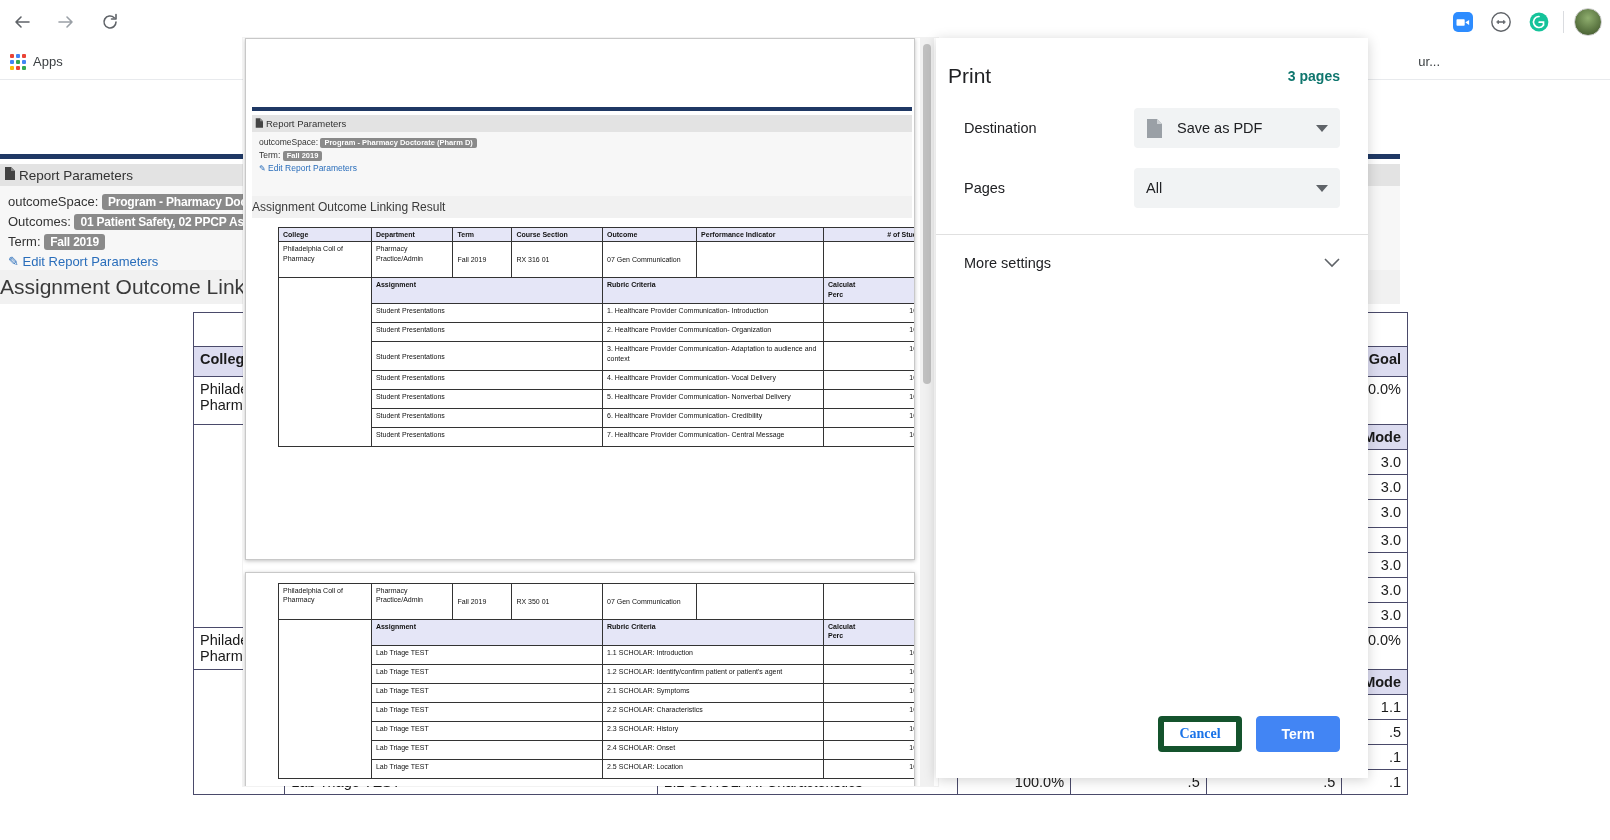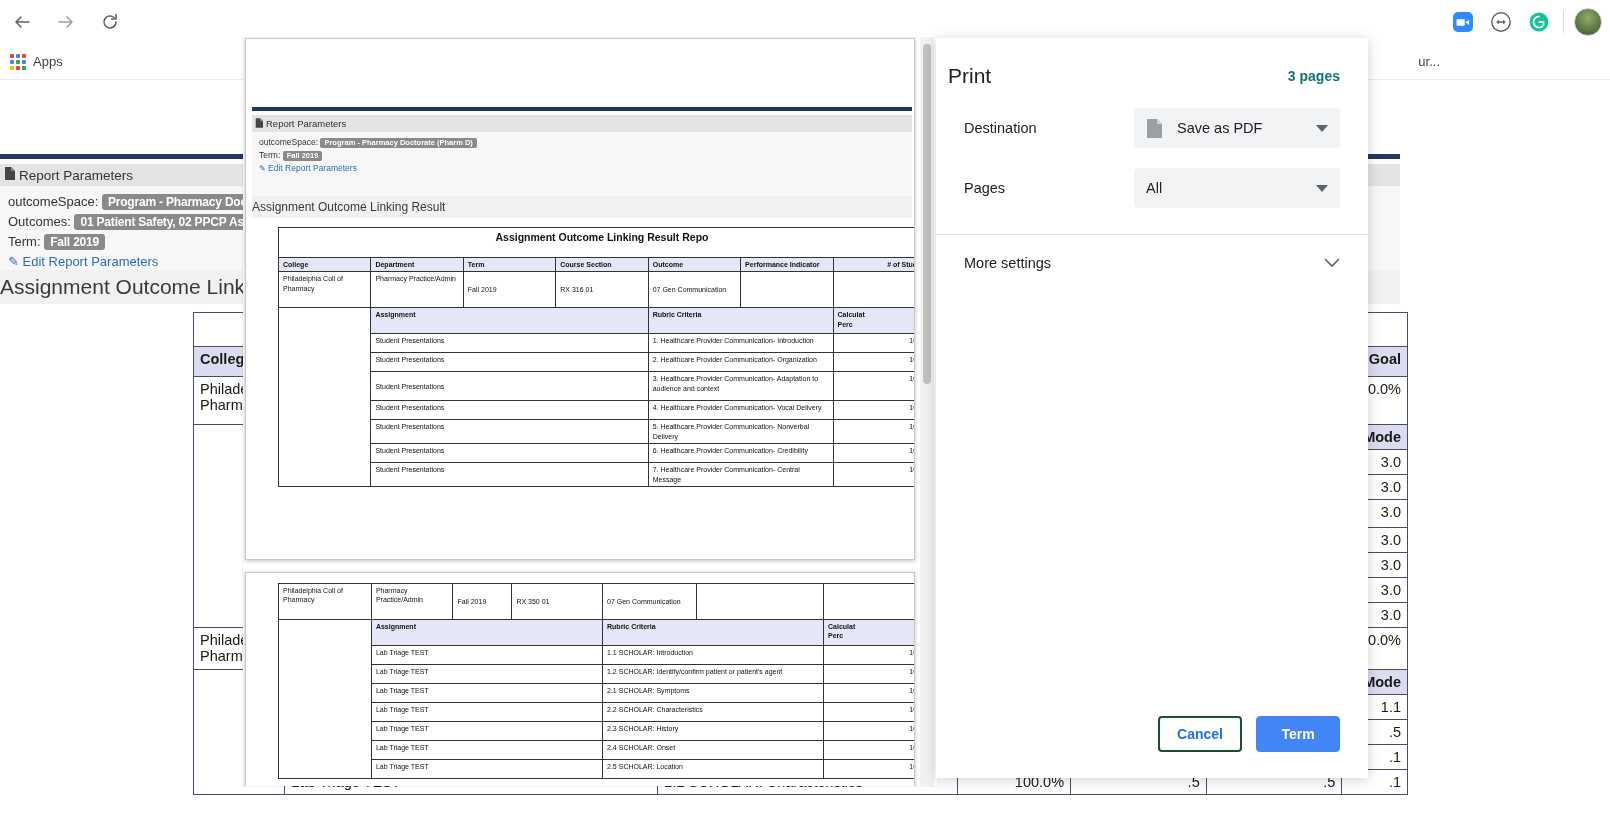--- a/index.html
+++ b/index.html
@@ -175,21 +175,21 @@
     padding:20px 28px; font-size:14.5px; color:#202124; cursor:pointer;
   }
   #pp-footer{
     margin-top:auto; display:flex; justify-content:flex-end; gap:14px;
     padding:18px 28px 26px 28px;
   }
   .btn{
     height:36px; min-width:84px; border-radius:4px; font-size:14px; font-weight:bold;
     display:flex; align-items:center; justify-content:center; cursor:pointer;
   }
-  #btn-cancel{ background:#fff; color:#1a73e8; border:2px solid #14532d; }
+  #btn-cancel{ background:#fff; color:#1a73e8; border:6px solid #14532d;font-family:Liberation Serif, serif; }
   #btn-save{ background:#4285f4; color:#fff; border:1px solid #4285f4; padding:0 22px;}
 </style>
 </head>
 <body>
 
 <div id="page-bg">
 
   <div id="blue-rule"></div>
 
   <div id="rp-bar">
@@ -418,23 +418,20 @@
       </div>
     </div>
 
     <div class="pv-title">
       <span>Assignment Outcome Linking Result</span>
     </div>
 
     <div class="pv-table" style="top:188px;">
       <table>
         <tbody>
-            <tr>
-          <td class="pv-rep-title" colspan="7">Assignment Outcome Linking Result Repo</td>
-        </tr>
         <tr>
           <th style="width:82px;">College</th>
           <th style="width:72px;">Department</th>
           <th style="width:52px;">Term</th>
           <th style="width:80px;">Course Section</th>
           <th style="width:83px;">Outcome</th>
           <th style="width:112px;">Performance Indicator</th>
           <th style="width:90px;text-align:right;"># of Stude</th>
         </tr>
         <tr>

